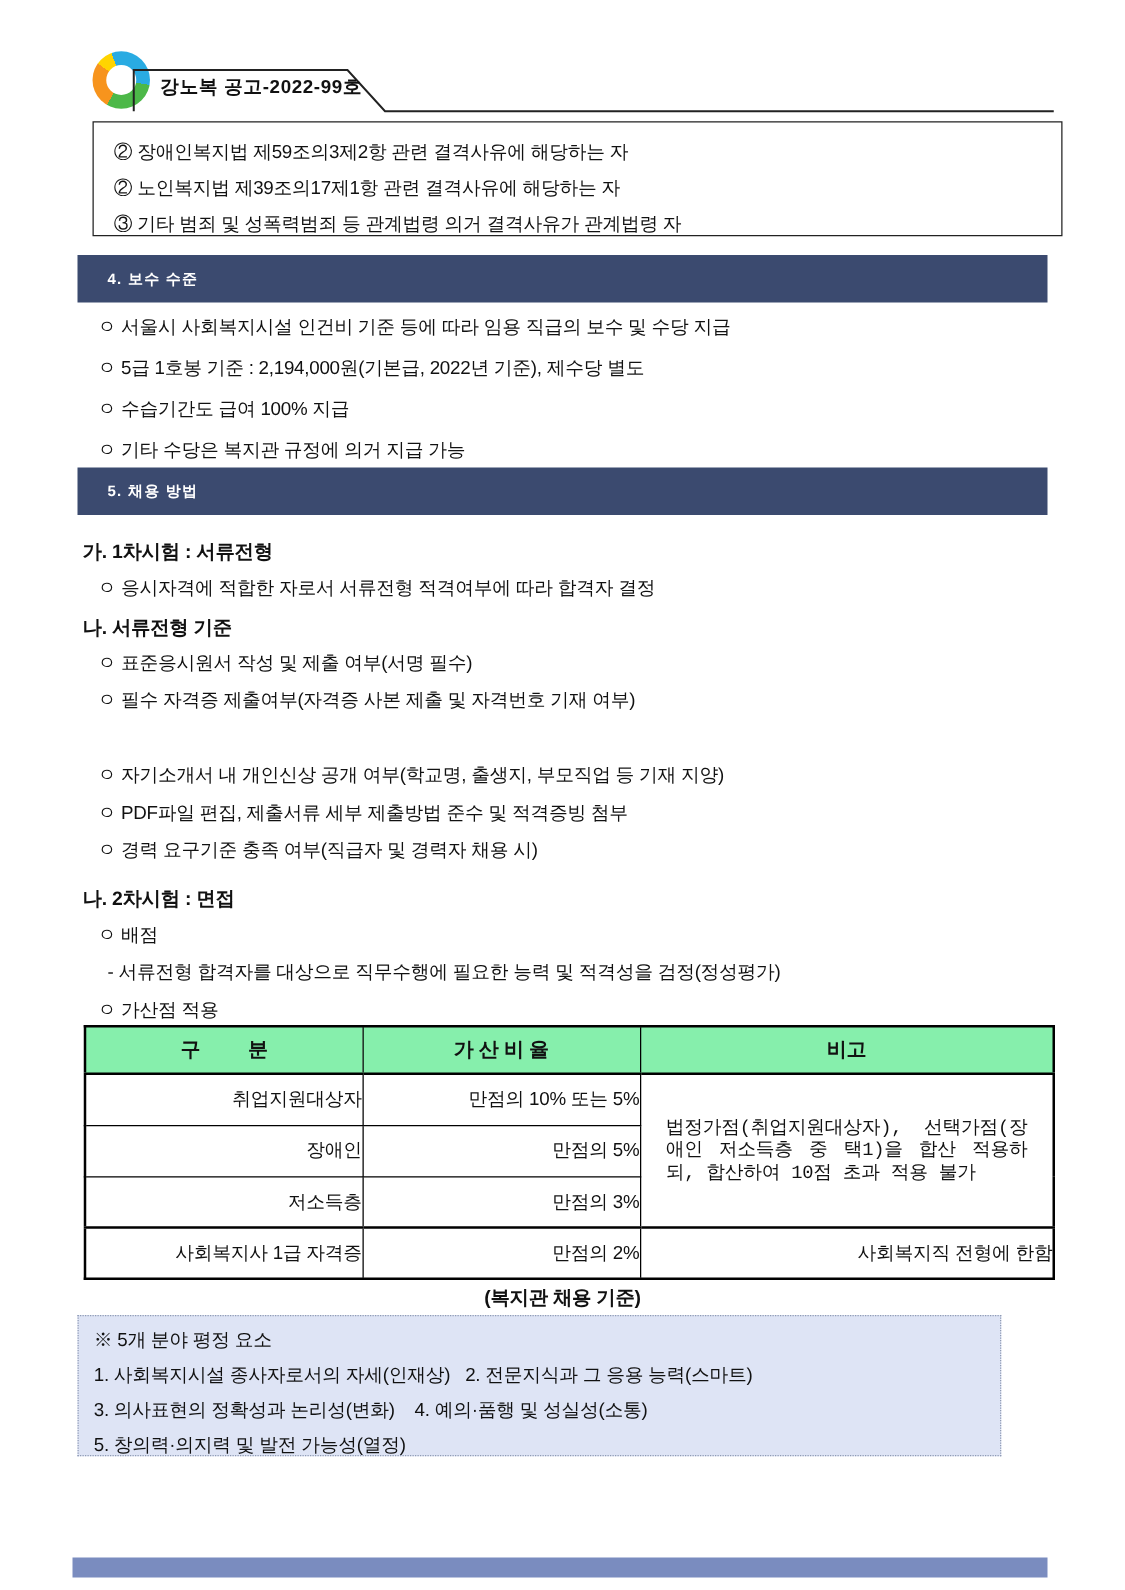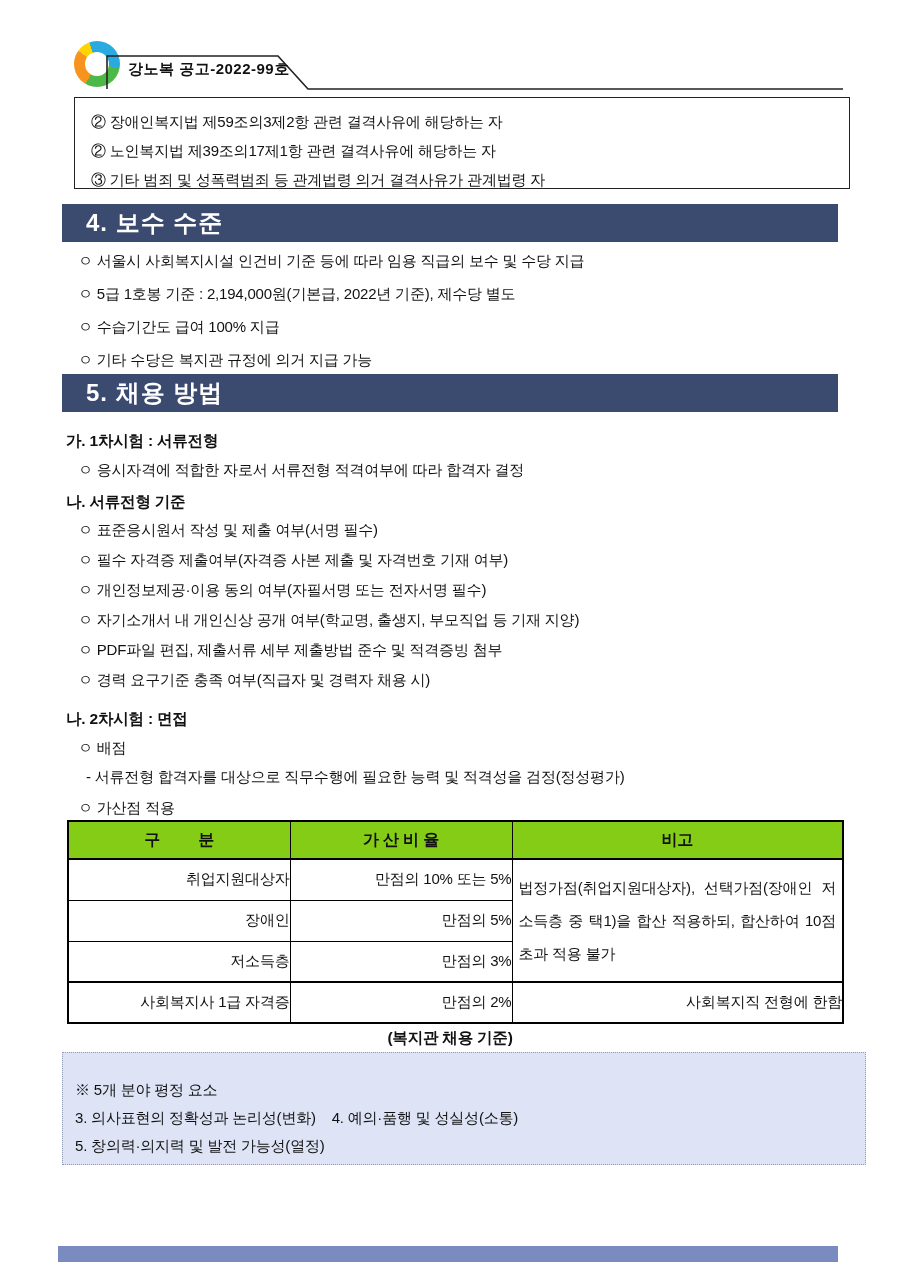--- a/index.html
+++ b/index.html
@@ -14,45 +14,45 @@
   .doc-number { position:absolute; left:128px; top:60px; font-size:15px; font-weight:bold; letter-spacing:0.5px; }
   .tab-svg { position:absolute; left:55px; top:44px; }
 
   
   .disq-box { position:absolute; left:62px; top:97px; width:776px; height:92px; border:1.5px solid #222;
               padding:9px 0 0 16px;margin-left:12px; }
   .disq-box .line { font-size:15px; line-height:29px; font-weight:500; letter-spacing:-0.2px; }
 
   
   .section-bar { position:absolute; left:62px; width:776px; height:38px; background:#3b4a6f;
-                 color:#fff; font-size:24px; font-weight:bold; line-height:38px; padding-left:24px; letter-spacing:1px; }
+                 color:#fff; font-size:12px; font-weight:bold; line-height:38px; padding-left:24px; letter-spacing:1px; }
   .bar4 { top:204px; }
   .bar5 { top:374px; }
 
   .bullet { position:absolute; left:78px; font-size:15px; font-weight:500; letter-spacing:-0.2px; white-space:pre; }
   .subhead { position:absolute; left:66px; font-size:15.5px; font-weight:bold; letter-spacing:-0.2px; }
   .dashline { position:absolute; left:86px; font-size:15px; font-weight:500; letter-spacing:-0.2px; }
 
   
   table.bonus { position:absolute; left:67px; top:820px; width:775px; border-collapse:collapse;
                 table-layout:fixed; }
   table.bonus th, table.bonus td { border:1.5px solid #000; font-size:15px; letter-spacing:-0.2px; }
   table.bonus { border:2.5px solid #000; }
-  table.bonus th { background:#84cc16; height:38px; font-size:16px; font-weight:bold; text-align:center; white-space:pre; border-bottom:2px solid #000; }
+  table.bonus th { background:#86efac; height:38px; font-size:16px; font-weight:bold; text-align:center; white-space:pre; border-bottom:2px solid #000; }
   table.bonus td { height:41px; text-align:right; font-weight:500; }
-  table.bonus td.note-merged { text-align:justify; padding:2px 6px; line-height:33px; }
+  table.bonus td.note-merged { text-align:justify; padding:2px 20px; line-height:18px;font-family:Liberation Mono, monospace; }
   table.bonus tr.last-row td { border-top:2px solid #000; }
   .col1 { width:222px; } .col2 { width:222px; } .col3 { width:331px; }
 
   .table-caption { position:absolute; left:0; top:1028px; width:900px; text-align:center;
                    font-size:15.5px; font-weight:bold; letter-spacing:-0.2px; }
 
   
-  .note-box { position:absolute; left:62px; top:1052px; width:804px; height:113px;
-              background:#dee4f5; border:1.5px dotted #8f9bb5; padding:23px 0 0 12px; }
+  .note-box { position:absolute; left:62px; top:1052px; width:739px; height:113px;
+              background:#dee4f5; border:1.5px dotted #8f9bb5; padding:6px 0 0 12px; }
   .note-box .nline { font-size:15px; line-height:28px; font-weight:500; white-space:pre; letter-spacing:-0.2px; }
 
   .bottom-bar { position:absolute; left:58px; top:1246px; width:780px; height:16px; background:#7a8cbf; }
 </style>
 </head>
 <body>
 
 <div class="page">
 
   <div class="logo"></div>
@@ -74,21 +74,20 @@
   <div class="bullet" style="top:351px">ㅇ 기타 수당은 복지관 규정에 의거 지급 가능</div>
 
   <div class="section-bar bar5">5. 채용 방법</div>
 
   <div class="subhead" style="top:431px">가. 1차시험 : 서류전형</div>
   <div class="bullet" style="top:461px">ㅇ 응시자격에 적합한 자로서 서류전형 적격여부에 따라 합격자 결정</div>
 
   <div class="subhead" style="top:492px">나. 서류전형 기준</div>
   <div class="bullet" style="top:521px">ㅇ 표준응시원서 작성 및 제출 여부(서명 필수)</div>
   <div class="bullet" style="top:551px">ㅇ 필수 자격증 제출여부(자격증 사본 제출 및 자격번호 기재 여부)</div>
-  <div class="bullet" style="top:581px">ㅇ 개인정보제공·이용 동의 여부(자필서명 또는 전자서명 필수)</div>
   <div class="bullet" style="top:611px">ㅇ 자기소개서 내 개인신상 공개 여부(학교명, 출생지, 부모직업 등 기재 지양)</div>
   <div class="bullet" style="top:641px">ㅇ PDF파일 편집, 제출서류 세부 제출방법 준수 및 적격증빙 첨부</div>
   <div class="bullet" style="top:671px">ㅇ 경력 요구기준 충족 여부(직급자 및 경력자 채용 시)</div>
 
   <div class="subhead" style="top:709px">나. 2차시험 : 면접</div>
   <div class="bullet" style="top:739px">ㅇ 배점</div>
   <div class="dashline" style="top:768px">- 서류전형 합격자를 대상으로 직무수행에 필요한 능력 및 적격성을 검정(정성평가)</div>
   <div class="bullet" style="top:799px">ㅇ 가산점 적용</div>
 
   <table class="bonus">
@@ -121,19 +120,20 @@
       <td>만점의 2%</td>
       <td>사회복지직 전형에 한함</td>
     </tr>
   </tbody>
     </table>
 
   <div class="table-caption">(복지관 채용 기준)</div>
 
   <div class="note-box">
     <div class="nline">※ 5개 분야 평정 요소</div>
+    <div class="nline">1. 사회복지시설 종사자로서의 자세(인재상)   2. 전문지식과 그 응용 능력(스마트)</div>
     <div class="nline">3. 의사표현의 정확성과 논리성(변화)    4. 예의·품행 및 성실성(소통)</div>
     <div class="nline">5. 창의력·의지력 및 발전 가능성(열정)</div>
   </div>
 
   <div class="bottom-bar"></div>
 
 </div>
 
 </body></html>

